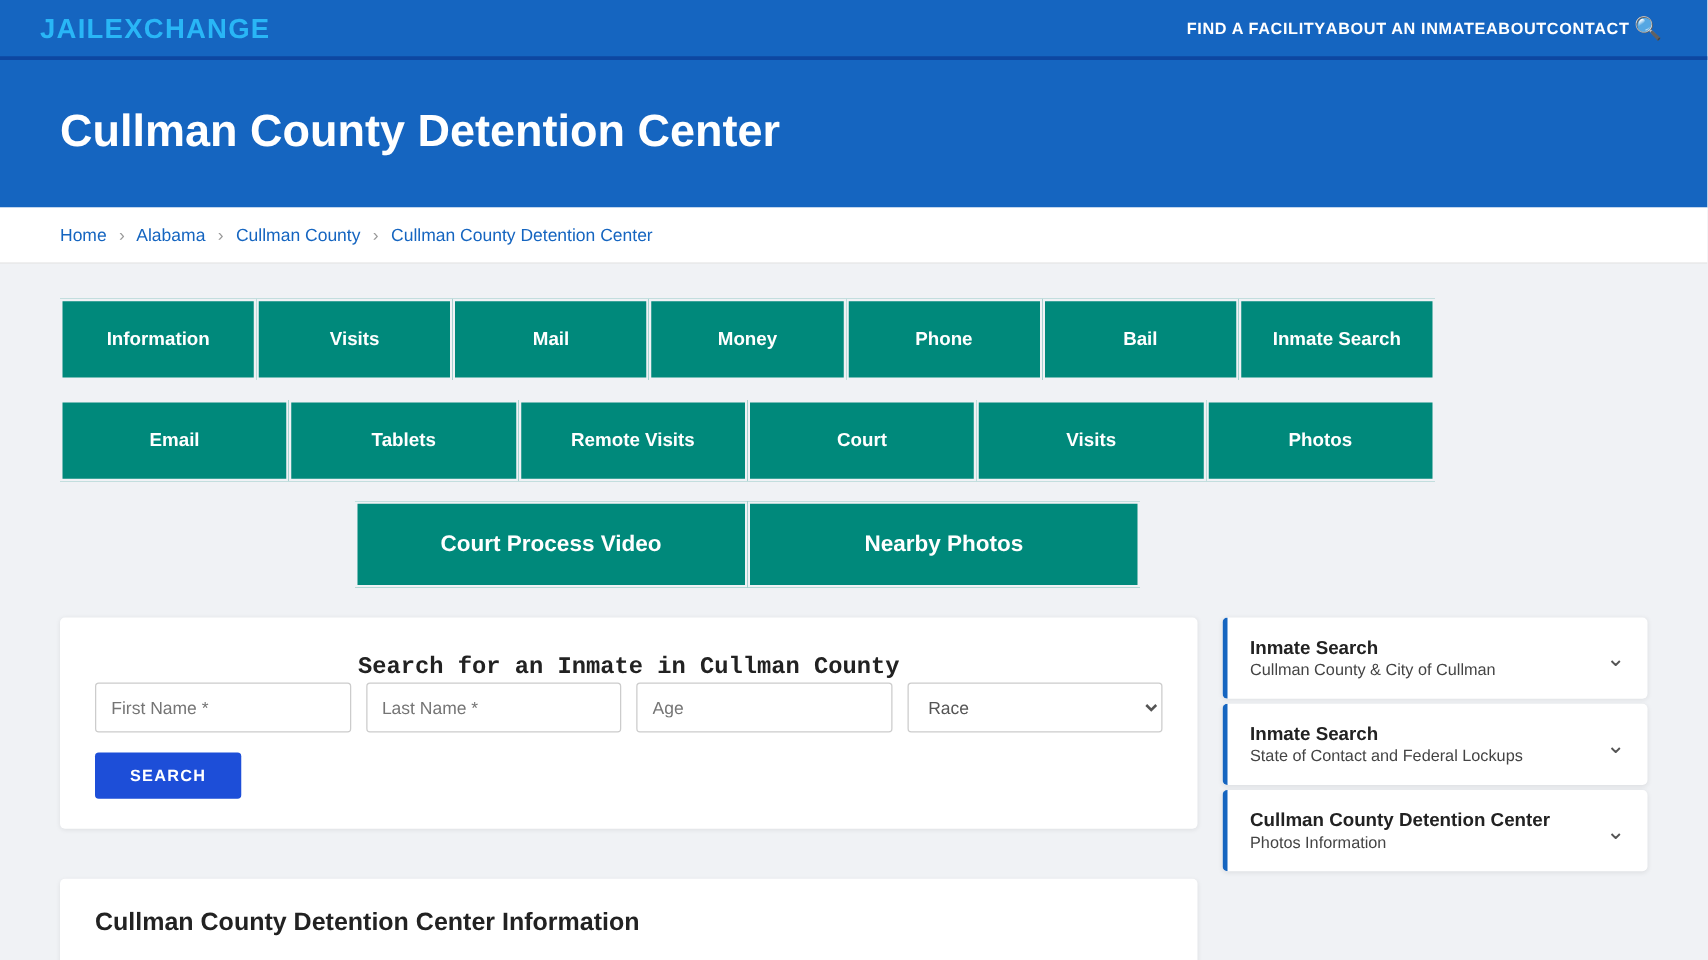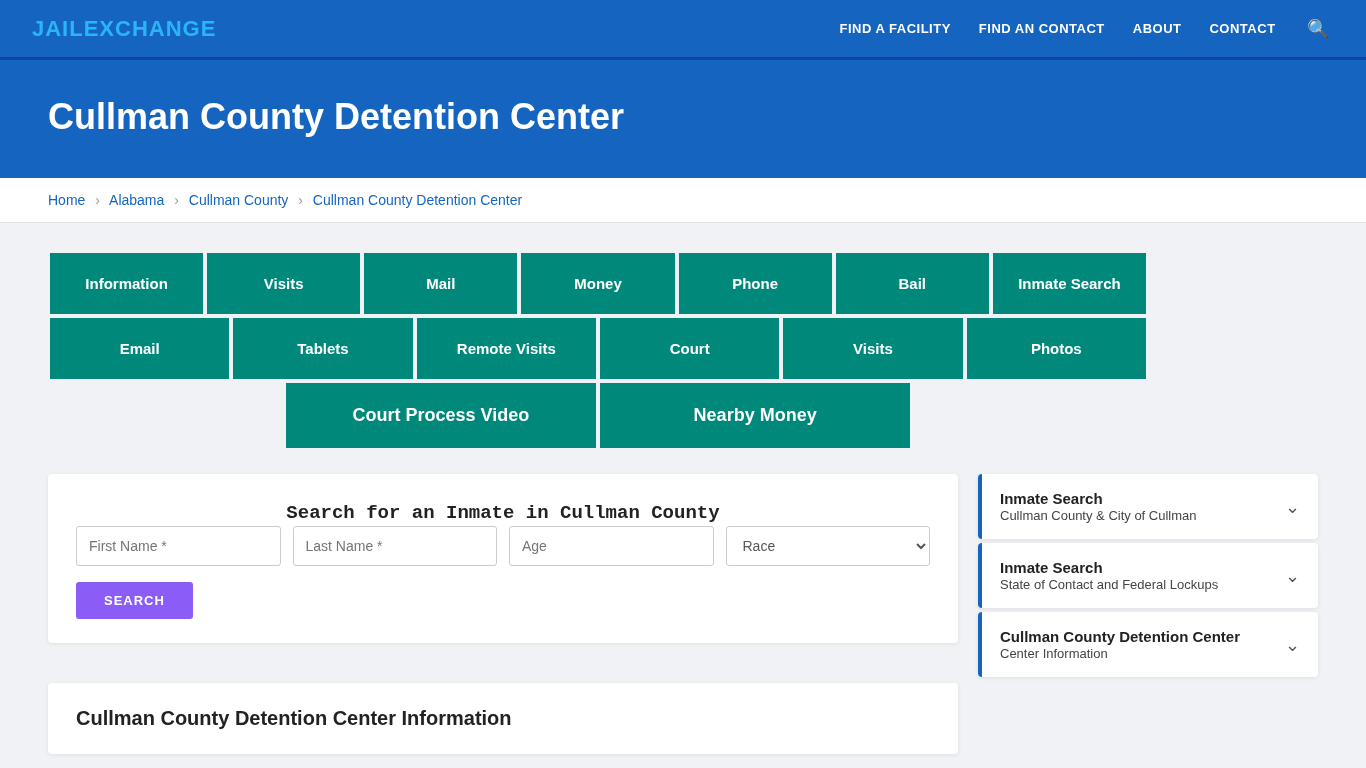--- a/index.html
+++ b/index.html
@@ -4,35 +4,34 @@
   <style>
     * { box-sizing: border-box; margin: 0; padding: 0; }
     body { font-family: Arial, sans-serif; background: #f0f2f5; color: #333; }
 
     
     nav {
       background: #1565c0;
       display: flex;
       align-items: center;
       padding: 0 32px;
-      height: 60px;
+      height: 48px;
       border-bottom: 3px solid #0d47a1;
     }
     .nav-logo {
       color: #fff;
       font-size: 22px;
       font-weight: 900;
       letter-spacing: 1px;
       flex: 1;
     }
     .nav-logo span { color: #29b6f6; }
     .nav-links {
       display: flex;
       align-items: center;
-      gap: 28px;
     }
     .nav-link {
       color: #fff;
       text-decoration: none;
       font-size: 13px;
       font-weight: 700;
       letter-spacing: 0.5px;
       cursor: pointer;
     }
     .search-icon-btn {
@@ -71,21 +70,21 @@
     
     main {
       padding: 28px 48px;
       background: #f0f2f5;
     }
 
     
     .grid-buttons {
       display: flex;
       flex-wrap: wrap;
-      gap: 0;
+      gap: 16px;
       margin-bottom: 24px;
       max-width: 1100px;
     }
     .grid-row {
       display: flex;
       width: 100%;
     }
     .grid-btn {
       background: #00897b;
       color: #fff;
@@ -151,21 +150,21 @@
       min-width: 120px;
       padding: 10px 12px;
       border: 1px solid #ccc;
       border-radius: 3px;
       font-size: 14px;
       color: #555;
       background: #fff;
     }
     .search-fields select { cursor: pointer; }
     .search-btn {
-      background: #8b5cf6;
+      background: #1d4ed8;
       color: #fff;
       border: none;
       padding: 11px 28px;
       font-size: 13px;
       font-weight: 700;
       letter-spacing: 1px;
       cursor: pointer;
       border-radius: 3px;
     }
 
@@ -224,21 +223,21 @@
   </style>
 </head>
 <body>
 
 <nav>
   <div class="nav-logo">
     <span>JAIL</span><span style="color:#29b6f6;">EXCHANGE</span>
   </div>
   <div class="nav-links">
     <a class="nav-link">FIND A FACILITY</a>
-    <a class="nav-link">FIND AN CONTACT</a>
+    <a class="nav-link">ABOUT AN INMATE</a>
     <a class="nav-link">ABOUT</a>
     <a class="nav-link">CONTACT</a>
     <button class="search-icon-btn">🔍</button>
   </div>
 </nav>
 
 <div class="hero">
   <h1>Cullman County Detention Center</h1>
 </div>
 
@@ -267,21 +266,21 @@
     <div class="grid-row">
       <div class="grid-btn">Email</div>
       <div class="grid-btn">Tablets</div>
       <div class="grid-btn">Remote Visits</div>
       <div class="grid-btn">Court</div>
       <div class="grid-btn">Visits</div>
       <div class="grid-btn">Photos</div>
     </div>
     <div class="grid-row-partial">
       <div class="grid-btn-partial">Court Process Video</div>
-      <div class="grid-btn-partial">Nearby Money</div>
+      <div class="grid-btn-partial">Nearby Photos</div>
     </div>
   </div>
 
   <div class="content-row">
 
     <div style="flex:1; display:flex; flex-direction:column; gap:20px;">
 
       <div class="search-panel">
         <h2>Search for an Inmate in Cullman County</h2>
         <div class="search-fields">
@@ -321,20 +320,20 @@
             <strong>Inmate Search</strong>
             <span class="sidebar-card-subtitle">State of Contact and Federal Lockups</span>
           </div>
           <span class="chevron">⌄</span>
         </div>
       </div>
       <div class="sidebar-card">
         <div class="sidebar-card-header">
           <div class="sidebar-card-title">
             <strong>Cullman County Detention Center</strong>
-            <span class="sidebar-card-subtitle">Center Information</span>
+            <span class="sidebar-card-subtitle">Photos Information</span>
           </div>
           <span class="chevron">⌄</span>
         </div>
       </div>
     </div>
   </div>
 </main>
 
 </body></html>

